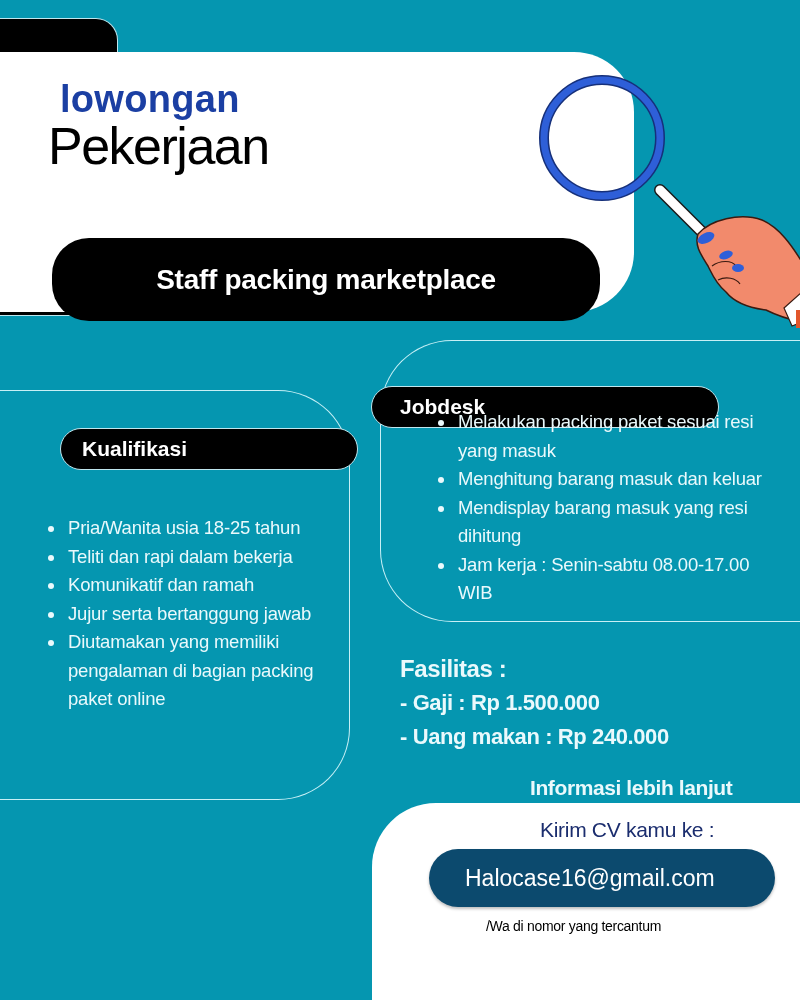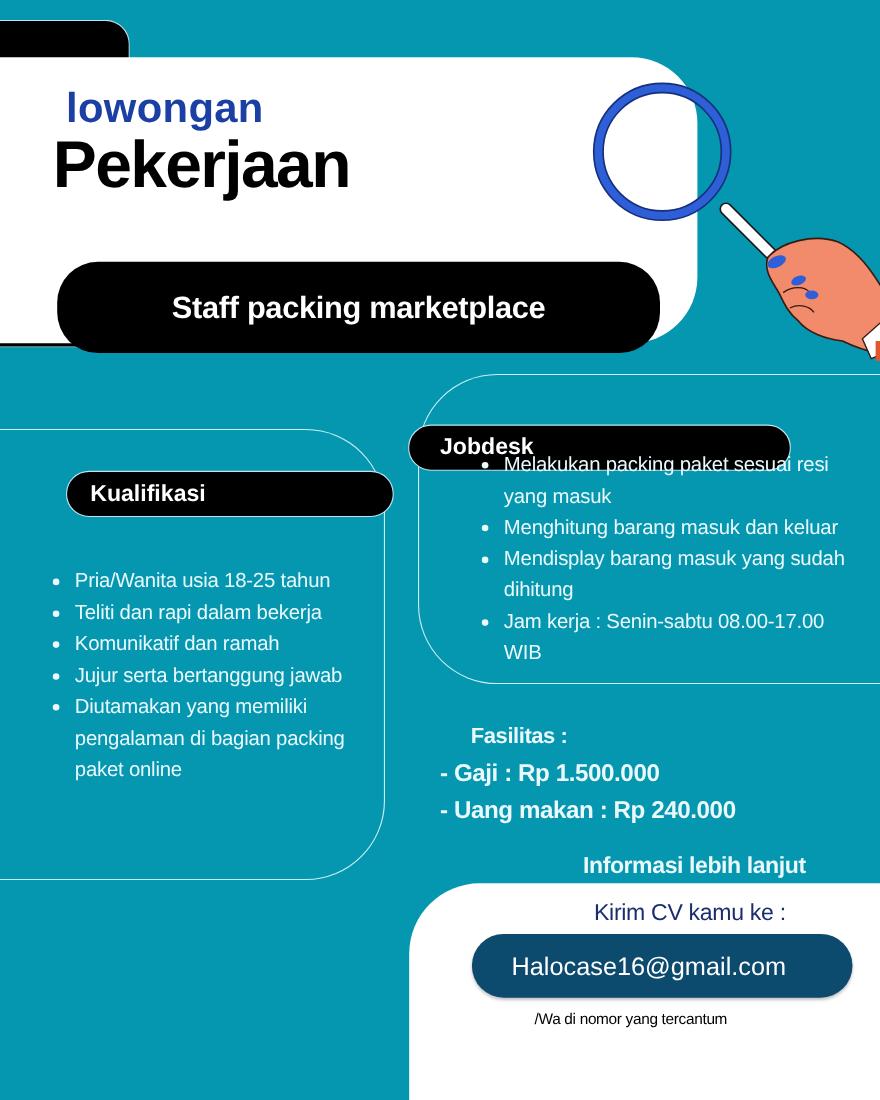--- a/index.html
+++ b/index.html
@@ -36,21 +36,21 @@
       border-bottom-right-radius: 60px;
     }
     .hero-kicker {
       left: 60px; top: 78px;
       font-size: 38px; font-weight: 700;
       color: #1b3fa3;
       letter-spacing: 0.3px;
     }
     .hero-title {
       left: 48px; top: 120px;
-      font-size: 60px; font-weight: 700;
+      font-size: 52px; font-weight: 400;
       color: #000;
       letter-spacing: -1.5px;
       line-height: 1;
     }
     .hero-pill {
       left: 52px; top: 238px; width: 548px; height: 83px;
       background: #000;
       border-radius: 37px;
       display: flex; align-items: center; justify-content: center;
       font-size: 28px; font-weight: 700; color: #fff;
@@ -103,21 +103,21 @@
       background: #eaf9fc;
     }
     .list-kualifikasi { left: 48px; top: 514px; width: 270px; }
     .list-jobdesk { left: 438px; top: 408px; width: 330px; }
 
     .fasilitas { left: 400px; top: 652px; }
     .fasilitas div {
       font-size: 22px; font-weight: 700; color: #eaf9fc;
       line-height: 34px; letter-spacing: -0.4px;
     }
-    .fasilitas .f-title { font-size: 20px; margin-bottom: 0px; margin-left: 28px; }
+    .fasilitas .f-title { font-size: 24px; margin-bottom: 0px; }
 
     .info-more {
       left: 530px; top: 776px;
       font-size: 21px; font-weight: 700; color: #eaf9fc;
       letter-spacing: -0.4px;
     }
 
     .contact-card {
       left: 372px; top: 803px; width: 440px; height: 210px;
       background: #fff;
@@ -179,21 +179,21 @@
 
 <div class="abs outline-left"></div>
 <div class="abs outline-right"></div>
 
 <div class="abs section-pill pill-jobdesk">
   <span>Jobdesk</span>
 </div>
 <ul class="abs bullets list-jobdesk">
   <li>Melakukan packing paket sesuai resi yang masuk</li>
   <li>Menghitung barang masuk dan keluar</li>
-  <li>Mendisplay barang masuk yang sudah dihitung</li>
+  <li>Mendisplay barang masuk yang resi dihitung</li>
   <li>Jam kerja : Senin-sabtu 08.00-17.00 WIB</li>
 </ul>
 
 <div class="abs section-pill pill-kualifikasi">
   <span>Kualifikasi</span>
 </div>
 <ul class="abs bullets list-kualifikasi">
   <li>Pria/Wanita usia 18-25 tahun</li>
   <li>Teliti dan rapi dalam bekerja</li>
   <li>Komunikatif dan ramah</li>

